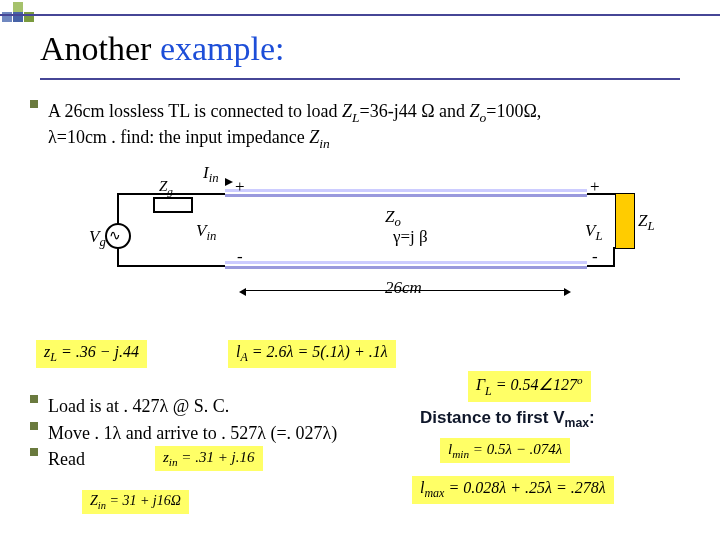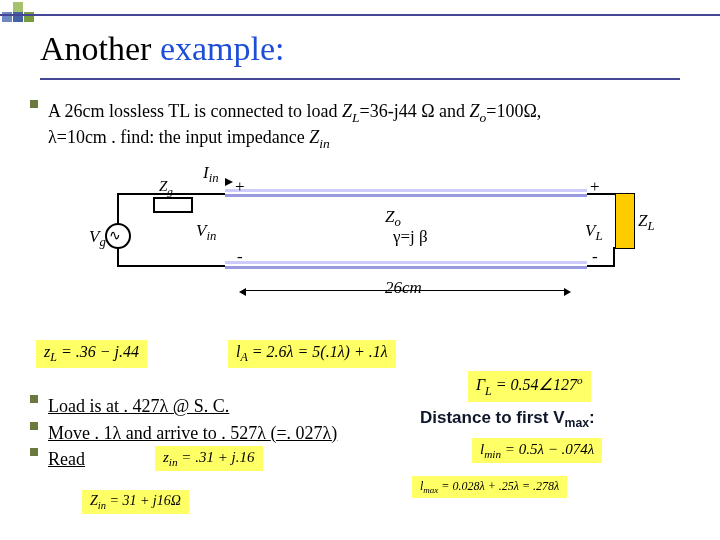--- a/index.html
+++ b/index.html
@@ -146,21 +146,20 @@
     font-style: italic;
     white-space: nowrap;
   }
   .yellow-bg { background: #ffff66; }
 
   .lower {
     position: absolute;
     top: 395px;
     left: 30px;
     right: 30px;
-    text-decoration: underline;
   }
   .lower .item { font-size: 18px; margin-bottom: 4px; }
 
   .dist-first {
     position: absolute;
     top: 408px;
     left: 420px;
     font-family: Tahoma, Arial, sans-serif;
     font-size: 17px;
     font-weight: bold;
@@ -277,18 +276,18 @@
   <span>z</span><span class="sub">in</span><span> = .31 + j.16</span>
 </div>
 
 <div class="math-blk yellow-bg" style="top:490px; left:82px; font-size:14px;">
   <span>Z</span><span class="sub">in</span><span> = 31 + j16Ω</span>
 </div>
 
 <div class="dist-first">
   <span>Distance to first V</span><span class="sub2">max</span><span>:</span>
 </div>
-<div class="math-blk yellow-bg" style="top:438px; left:440px; font-size:15px;margin-left:32px;">
+<div class="math-blk yellow-bg" style="top:438px; left:440px; font-size:15px;">
   <span>l</span><span class="sub">min</span><span> = 0.5λ − .074λ</span>
 </div>
-<div class="math-blk yellow-bg" style="top:476px; left:412px; font-size:12px;">
+<div class="math-blk yellow-bg" style="top:476px; left:412px; font-size:16px;">
   <span>l</span><span class="sub">max</span><span> = 0.028λ + .25λ = .278λ</span>
 </div>
 
 </body></html>

